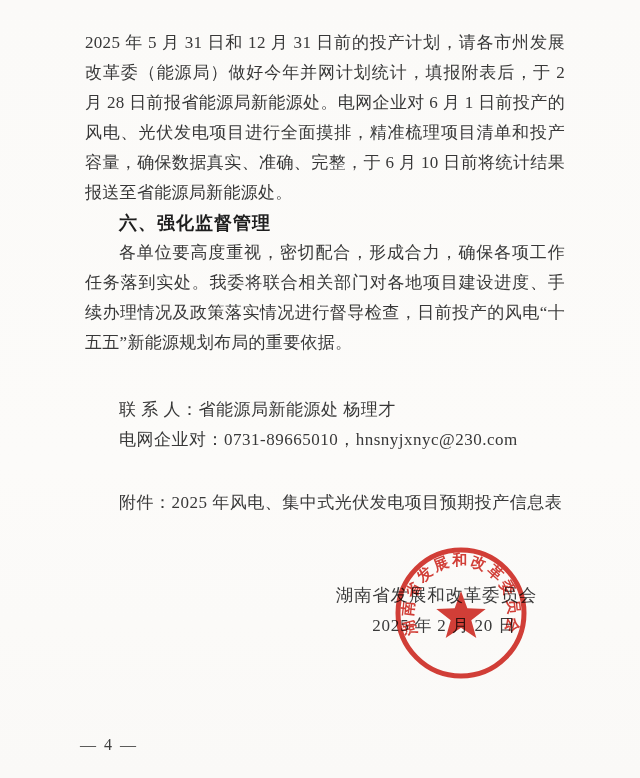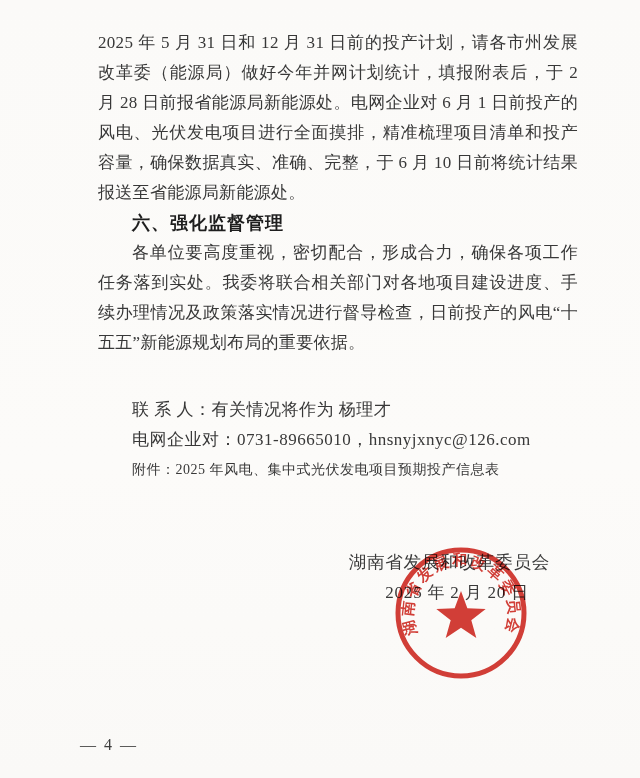--- a/index.html
+++ b/index.html
@@ -10,21 +10,21 @@
     overflow: hidden;
   }
   .page {
     position: relative;
     width: 640px; height: 778px;
     background: linear-gradient(180deg, #fbfaf8 0%, #fcfbf9 60%, #faf9f7 100%);
     color: #343434;
   }
   .content {
     position: absolute;
-    left: 98px; top: 28px; width: 480px;
+    left: 85px; top: 28px; width: 480px;
   }
   .body-text {
     margin: 0;
     font-size: 17px;
     line-height: 30px;
     letter-spacing: 0.3px;
     text-align: justify;
     color: #383838;
   }
   .indent { text-indent: 2em; }
@@ -40,22 +40,23 @@
   }
   .contact-block { margin-top: 37px; padding-left: 34px; }
   .contact-line {
     font-size: 17px;
     line-height: 30px;
     letter-spacing: 0.5px;
     color: #383838;
     white-space: nowrap;
   }
   .attachment-line {
+    margin-top: 33px;
     padding-left: 34px;
-    font-size: 14px;
+    font-size: 17px;
     line-height: 30px;
     letter-spacing: 0.5px;
     color: #383838;
     white-space: nowrap;
   }
   .signature-block {
     margin-top: 62px;
     text-align: right;
     padding-right: 28px;
   }
@@ -96,24 +97,24 @@
   <div class="content">
 
     <p class="body-text">2025 年 5 月 31 日和 12 月 31 日前的投产计划，请各市州发展改革委（能源局）做好今年并网计划统计，填报附表后，于 2 月 28 日前报省能源局新能源处。电网企业对 6 月 1 日前投产的风电、光伏发电项目进行全面摸排，精准梳理项目清单和投产容量，确保数据真实、准确、完整，于 6 月 10 日前将统计结果报送至省能源局新能源处。</p>
 
     <h2 class="section-heading">六、强化监督管理</h2>
 
     <p class="body-text indent">各单位要高度重视，密切配合，形成合力，确保各项工作任务落到实处。我委将联合相关部门对各地项目建设进度、手续办理情况及政策落实情况进行督导检查，日前投产的风电“十五五”新能源规划布局的重要依据。</p>
 
     <div class="contact-block">
       <div class="contact-line">
-        <span>联 系 人：</span><span>有关情况将作为 杨理才</span>
+        <span>联 系 人：</span><span>省能源局新能源处 杨理才</span>
       </div>
       <div class="contact-line">
-        <span>电网企业对：</span><span>0731-89665010，hnsnyjxnyc@126.com</span>
+        <span>电网企业对：</span><span>0731-89665010，hnsnyjxnyc@230.com</span>
       </div>
     </div>
 
     <div class="attachment-line">附件：2025 年风电、集中式光伏发电项目预期投产信息表</div>
 
     <div class="signature-block">
       <div class="sig-issuer">湖南省发展和改革委员会</div>
       <div class="sig-date">2025 年 2 月 20 日</div>
     </div>
 

